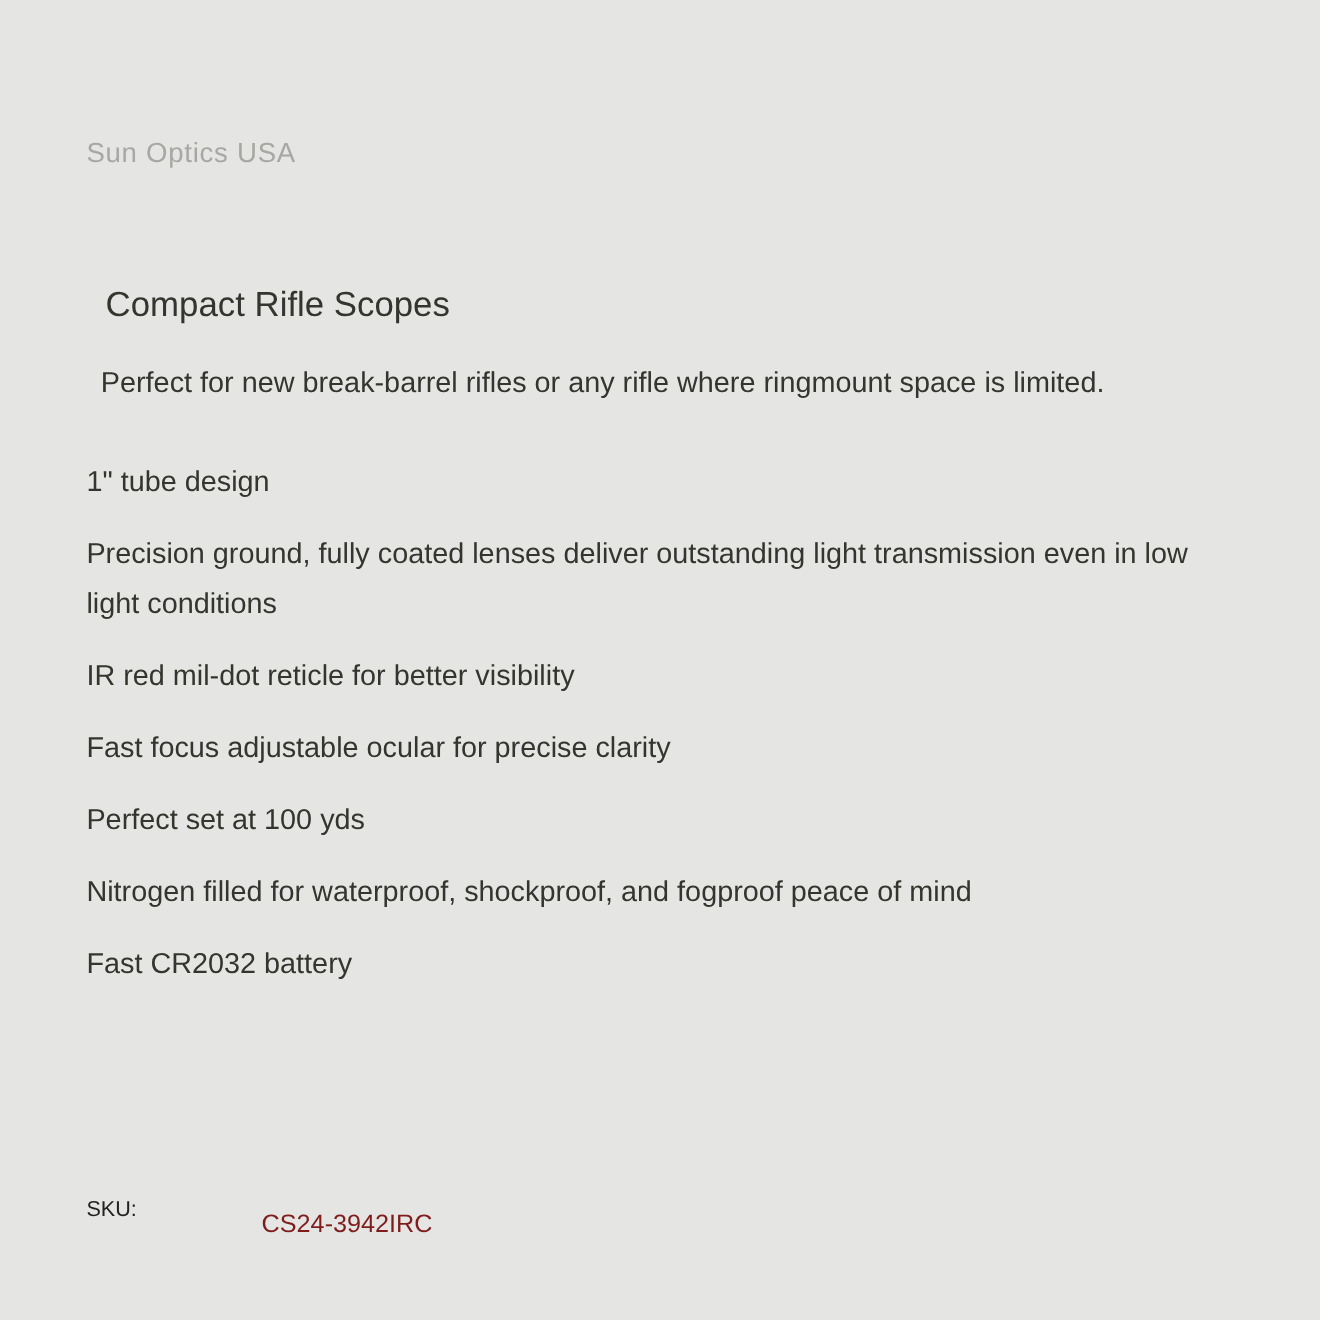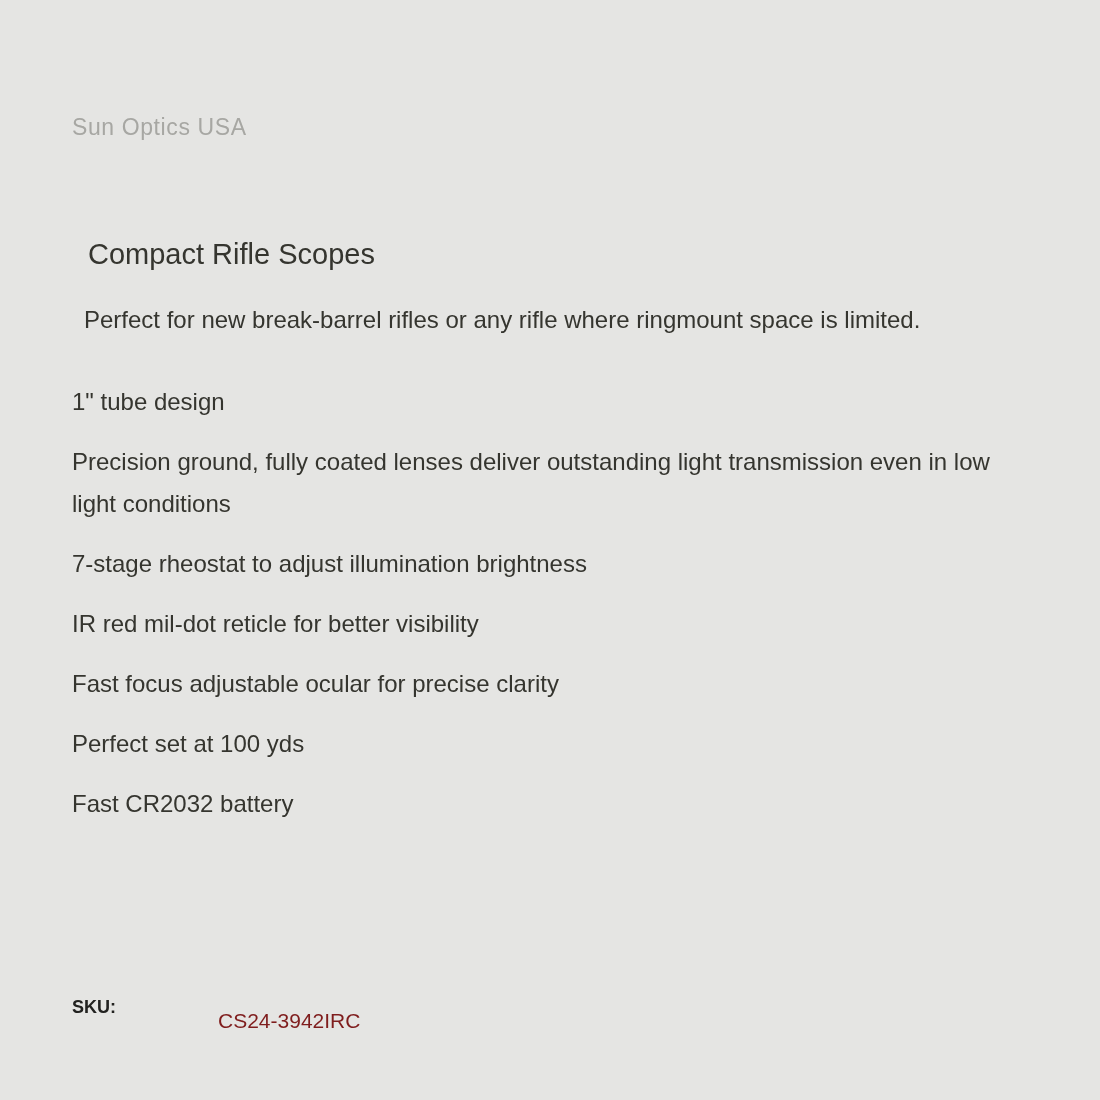--- a/index.html
+++ b/index.html
@@ -62,21 +62,21 @@
     left: 72px;
     width: 500px;
     font-size: 17px;
     color: #4e4e4a;
   }
   .sku-label {
     position: absolute;
     left: 0;
     top: 0;
     font-size: 18px;
-    font-weight: 700;
+    font-weight: 400;
     color: #222220;
   }
   .sku-value {
     position: absolute;
     left: 146px;
     top: 12px;
     font-size: 21px;
     color: #7f1d1d;
   }
 </style>
@@ -87,24 +87,24 @@
 
   <a class="brand-link">Sun Optics USA</a>
 
   <h1 class="product-title">Compact Rifle Scopes</h1>
 
   <p class="product-intro">Perfect for new break-barrel rifles or any rifle where ringmount space is limited.</p>
 
   <div class="feature-list">
       <p>1" tube design</p>
       <p>Precision ground, fully coated lenses deliver outstanding light transmission even in low light conditions</p>
-      <p>7-stage rheostat to adjust illumination brightness</p>
       <p>IR red mil-dot reticle for better visibility</p>
       <p>Fast focus adjustable ocular for precise clarity</p>
       <p>Perfect set at 100 yds</p>
+      <p>Nitrogen filled for waterproof, shockproof, and fogproof peace of mind</p>
       <p>Fast CR2032 battery</p>
     </div>
 
   <div class="sku-row">
     <span class="sku-label">SKU:</span>
     <span class="sku-value">CS24-3942IRC</span>
   </div>
 
 </div>
 

